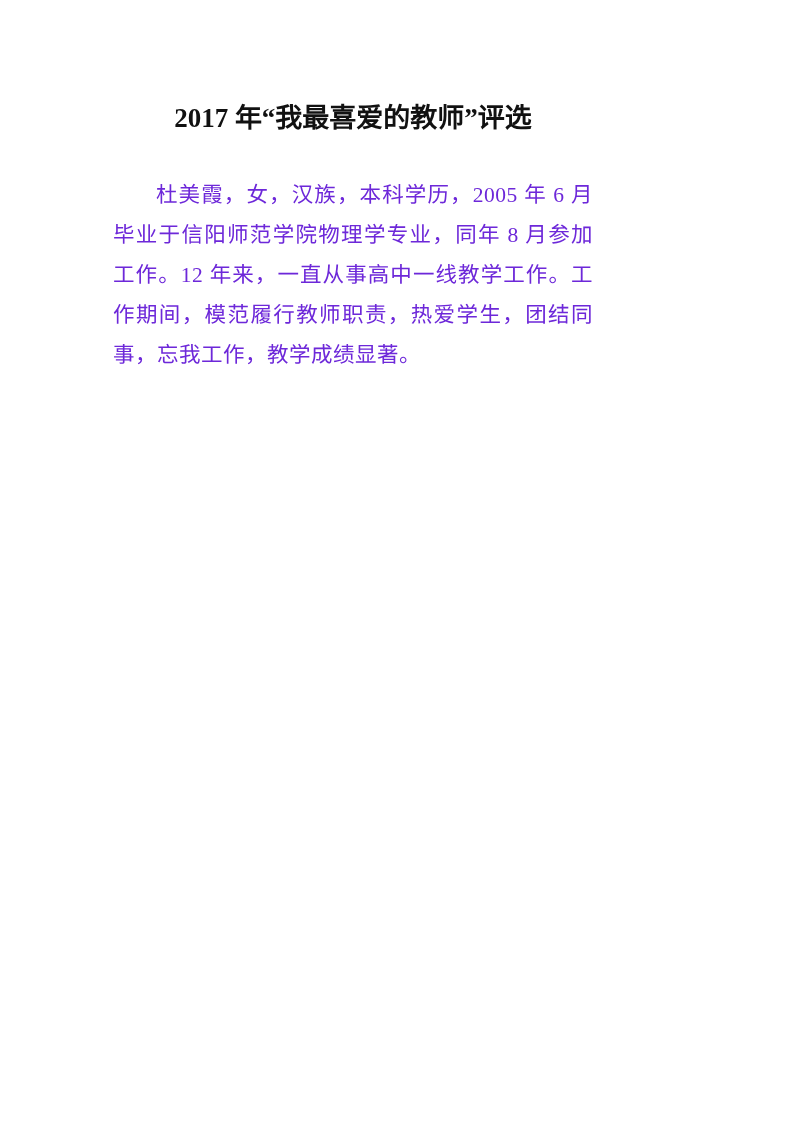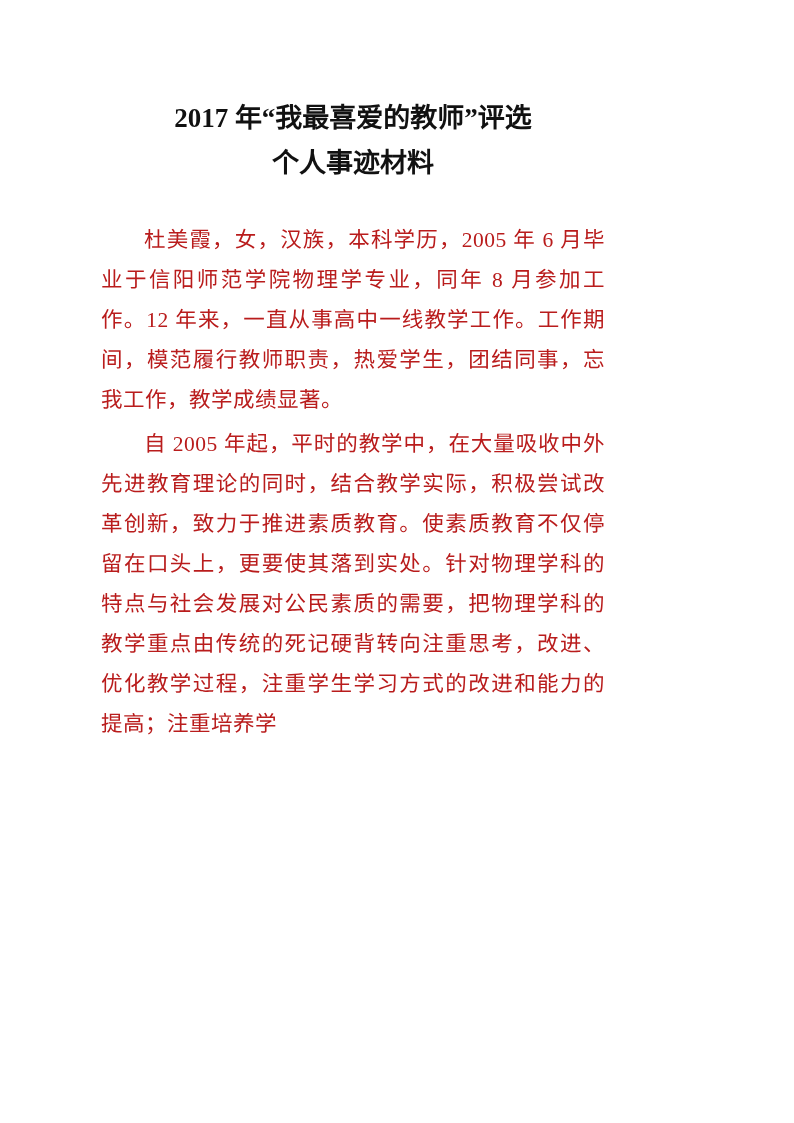--- a/index.html
+++ b/index.html
@@ -26,38 +26,36 @@
     font-weight: bold;
     font-size: 27px;
     line-height: 45px;
     margin: 0 0 34px 0;
     color: #111111;
   }
   .doc-title .title-line {
     display: block;
   }
   .doc-body p {
-    margin: 4px;
+    margin: 16px;
     font-size: 21.5px;
     line-height: 40px;
     text-align: justify;
     text-justify: inter-ideograph;
     text-indent: 2em;
     letter-spacing: 0.5px;
-    color: #b91c1c;
+    color: #6d28d9;
   }
 </style>
 </head>
 <body>
 
 <div class="document-page">
 
   <h1 class="doc-title">
     <span class="title-line">2017 年“我最喜爱的教师”评选</span>
-    <span class="title-line">个人事迹材料</span>
   </h1>
 
   <div class="doc-body">
     <p>杜美霞，女，汉族，本科学历，2005 年 6 月毕业于信阳师范学院物理学专业，同年 8 月参加工作。12 年来，一直从事高中一线教学工作。工作期间，模范履行教师职责，热爱学生，团结同事，忘我工作，教学成绩显著。</p>
-    <p>自 2005 年起，平时的教学中，在大量吸收中外先进教育理论的同时，结合教学实际，积极尝试改革创新，致力于推进素质教育。使素质教育不仅停留在口头上，更要使其落到实处。针对物理学科的特点与社会发展对公民素质的需要，把物理学科的教学重点由传统的死记硬背转向注重思考，改进、优化教学过程，注重学生学习方式的改进和能力的提高；注重培养学</p>
   </div>
 
 </div>
 
 </body></html>

